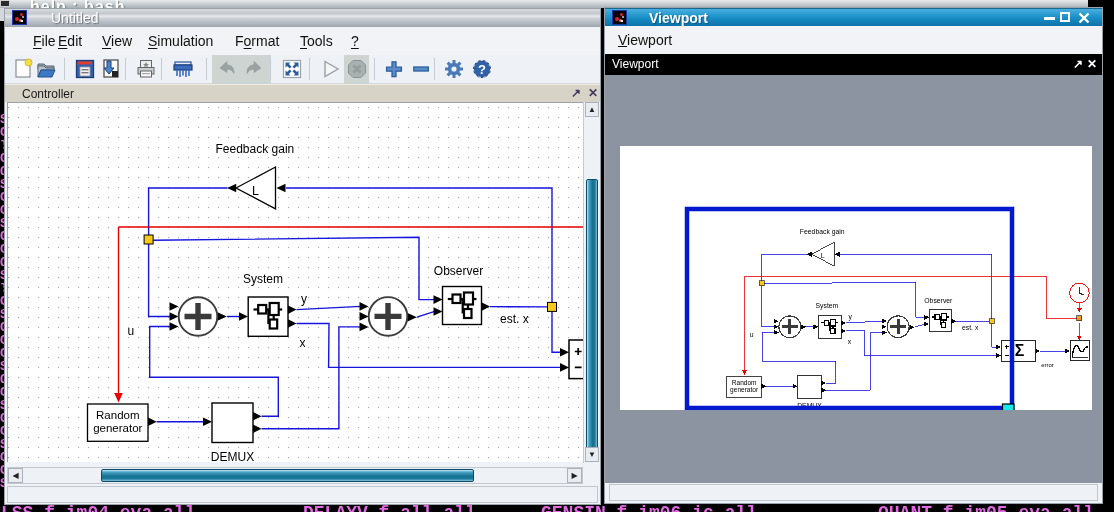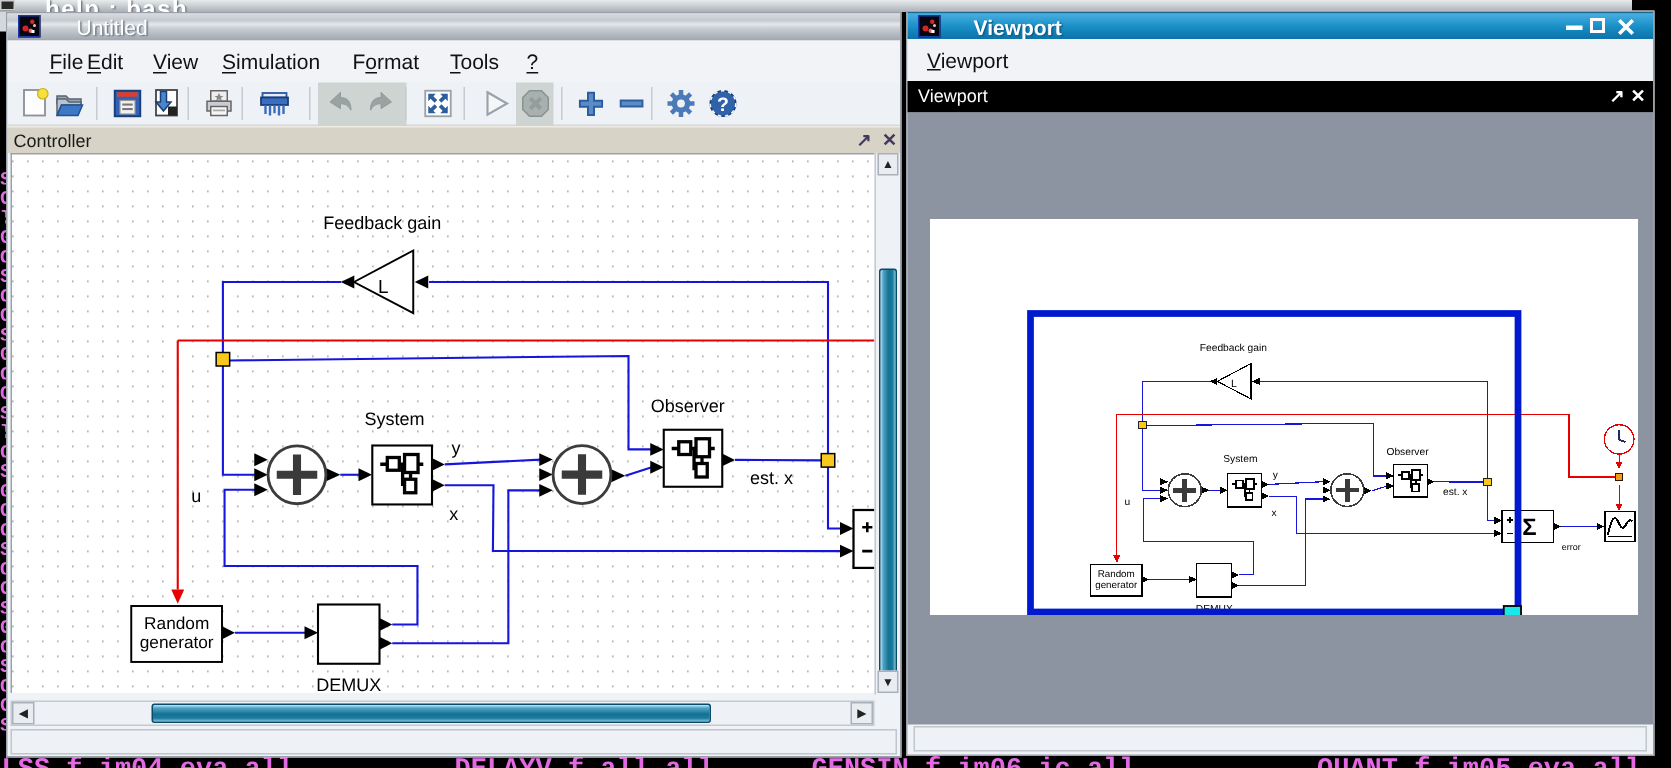--- a/index.html
+++ b/index.html
@@ -14,21 +14,21 @@
 .wico{width:15px;height:15px;background:#06060f;border:1.5px solid #1c38a8;position:absolute}
 .wico i{position:absolute;background:#d42525;border-radius:50%}
 #w1tb .wtit{position:absolute;left:46px;top:1px;font-size:14px;font-weight:normal;color:#fff;text-shadow:1px 1px 1px #6a727c}
 #w1menu{left:5px;top:27px;width:595px;height:28px;background:#f1f3f7;font-size:14px;color:#111}
 #w1menu span{position:absolute;top:6px}
 #w1menu u{text-decoration-thickness:1px;text-underline-offset:2px}
 #w1tool{left:5px;top:55px;width:595px;height:29px;background:#eef1f5;border-bottom:1px solid #d4d8de}
 .tsep{position:absolute;top:3px;width:1px;height:22px;background:#c6cbd1}
 .ttile{position:absolute;top:0;height:29px;background:#cdd4d2}
 #ctlhdr{left:5px;top:84px;width:595px;height:18px;background:#d7d3c7;border-top:1px solid #efece4;font-size:12px;color:#1a1a1a}
-#ctlhdr .lab{position:absolute;left:4px;top:2px}
+#ctlhdr .lab{position:absolute;left:17px;top:2px}
 #ctlhdr .ic{position:absolute;top:1px;font-size:12px;font-weight:bold;color:#44395f}
 
 #cv{left:7px;top:102px;width:576px;height:360px;background:#fff;border-left:1px solid #9aa1a9;border-top:1px solid #9aa1a9}
 
 #vsb{left:583px;top:102px;width:16px;height:361px;background:#eef1f5;border-left:1px solid #c4c9cf}
 #hsb{left:7px;top:467px;width:576px;height:17px;background:#eef1f5;border:1px solid #c4c9cf}
 .sbtn{position:absolute;background:#e9edf1;border:1px solid #aab1b9;color:#222;font-size:8px;line-height:13px;text-align:center}
 #vth{position:absolute;left:2px;top:77px;width:12px;height:272px;background:linear-gradient(90deg,#c6e6f2 0%,#4da6c9 18%,#15718f 55%,#1a7ba0 80%,#8ec3d8 100%);border:1px solid #0a4a6a;border-radius:2px}
 #hth{position:absolute;left:93px;top:1px;width:373px;height:13px;background:linear-gradient(#c6e6f2 0%,#4da6c9 18%,#15718f 55%,#1a7ba0 80%,#8ec3d8 100%);border:1px solid #0a4a6a;border-radius:2px}
 #w1stat{left:7px;top:486px;width:591px;height:17px;background:#eef1f5;border:1px solid #c0c6cc}

